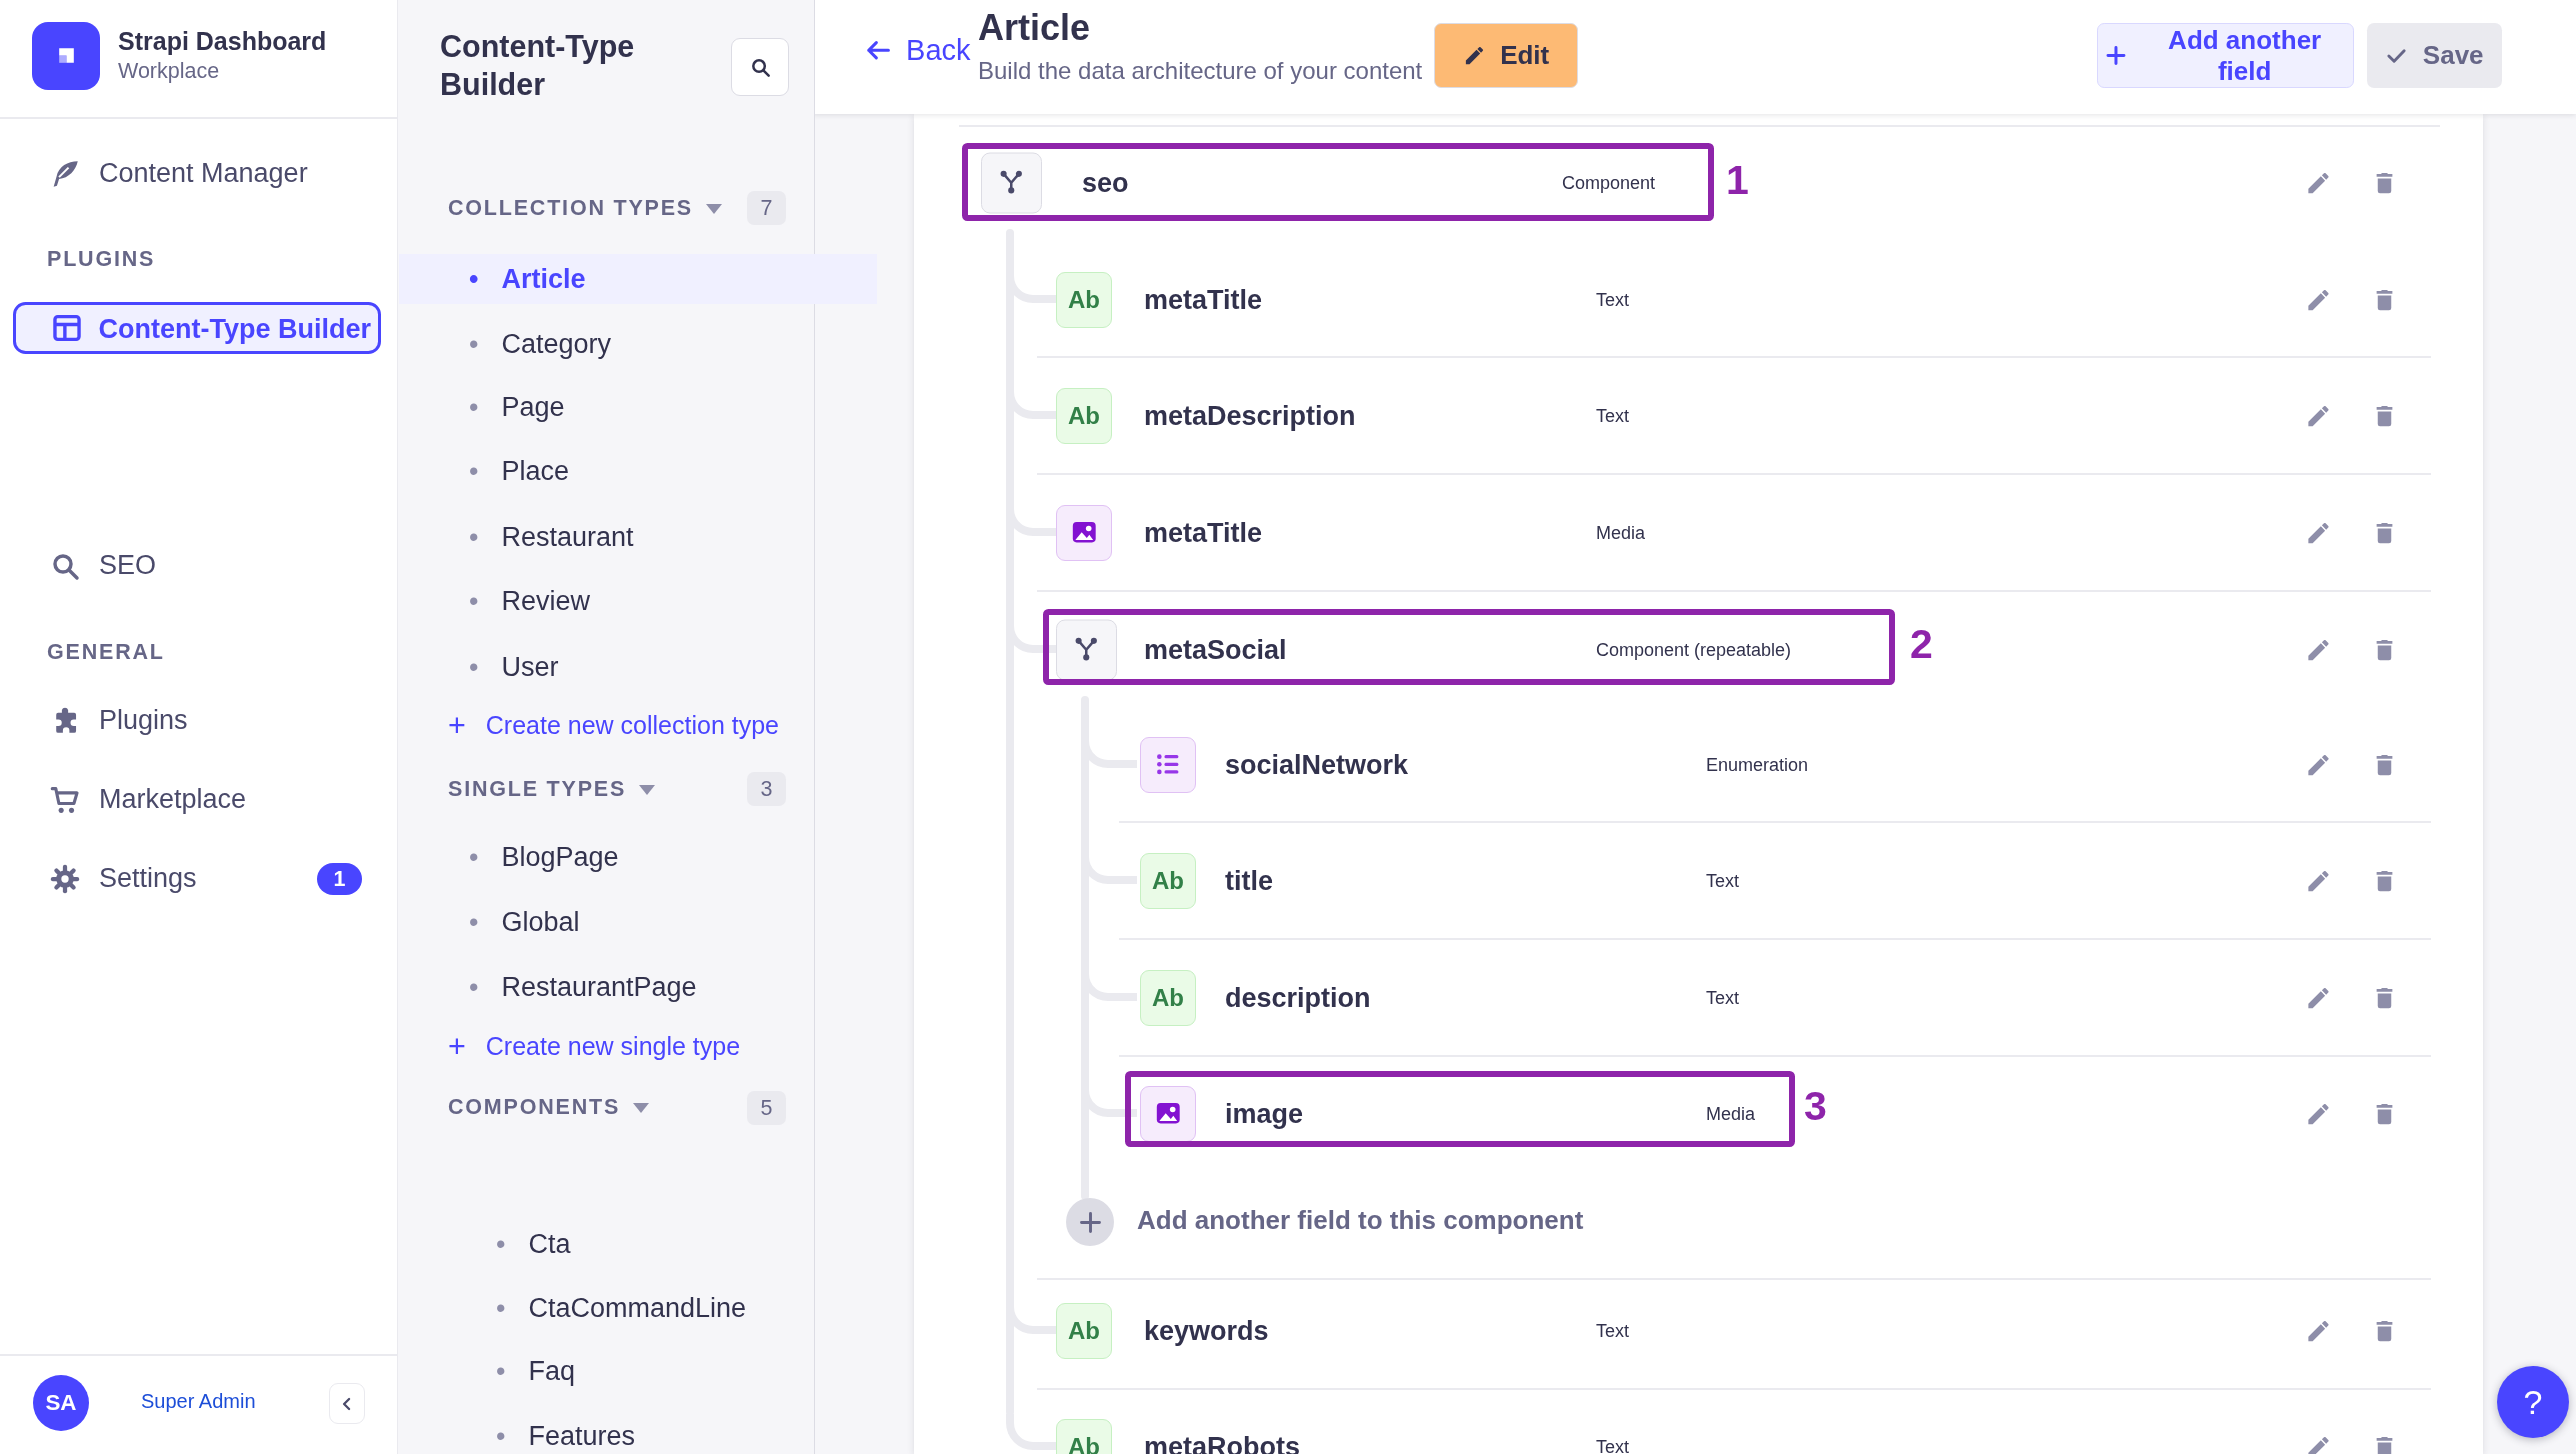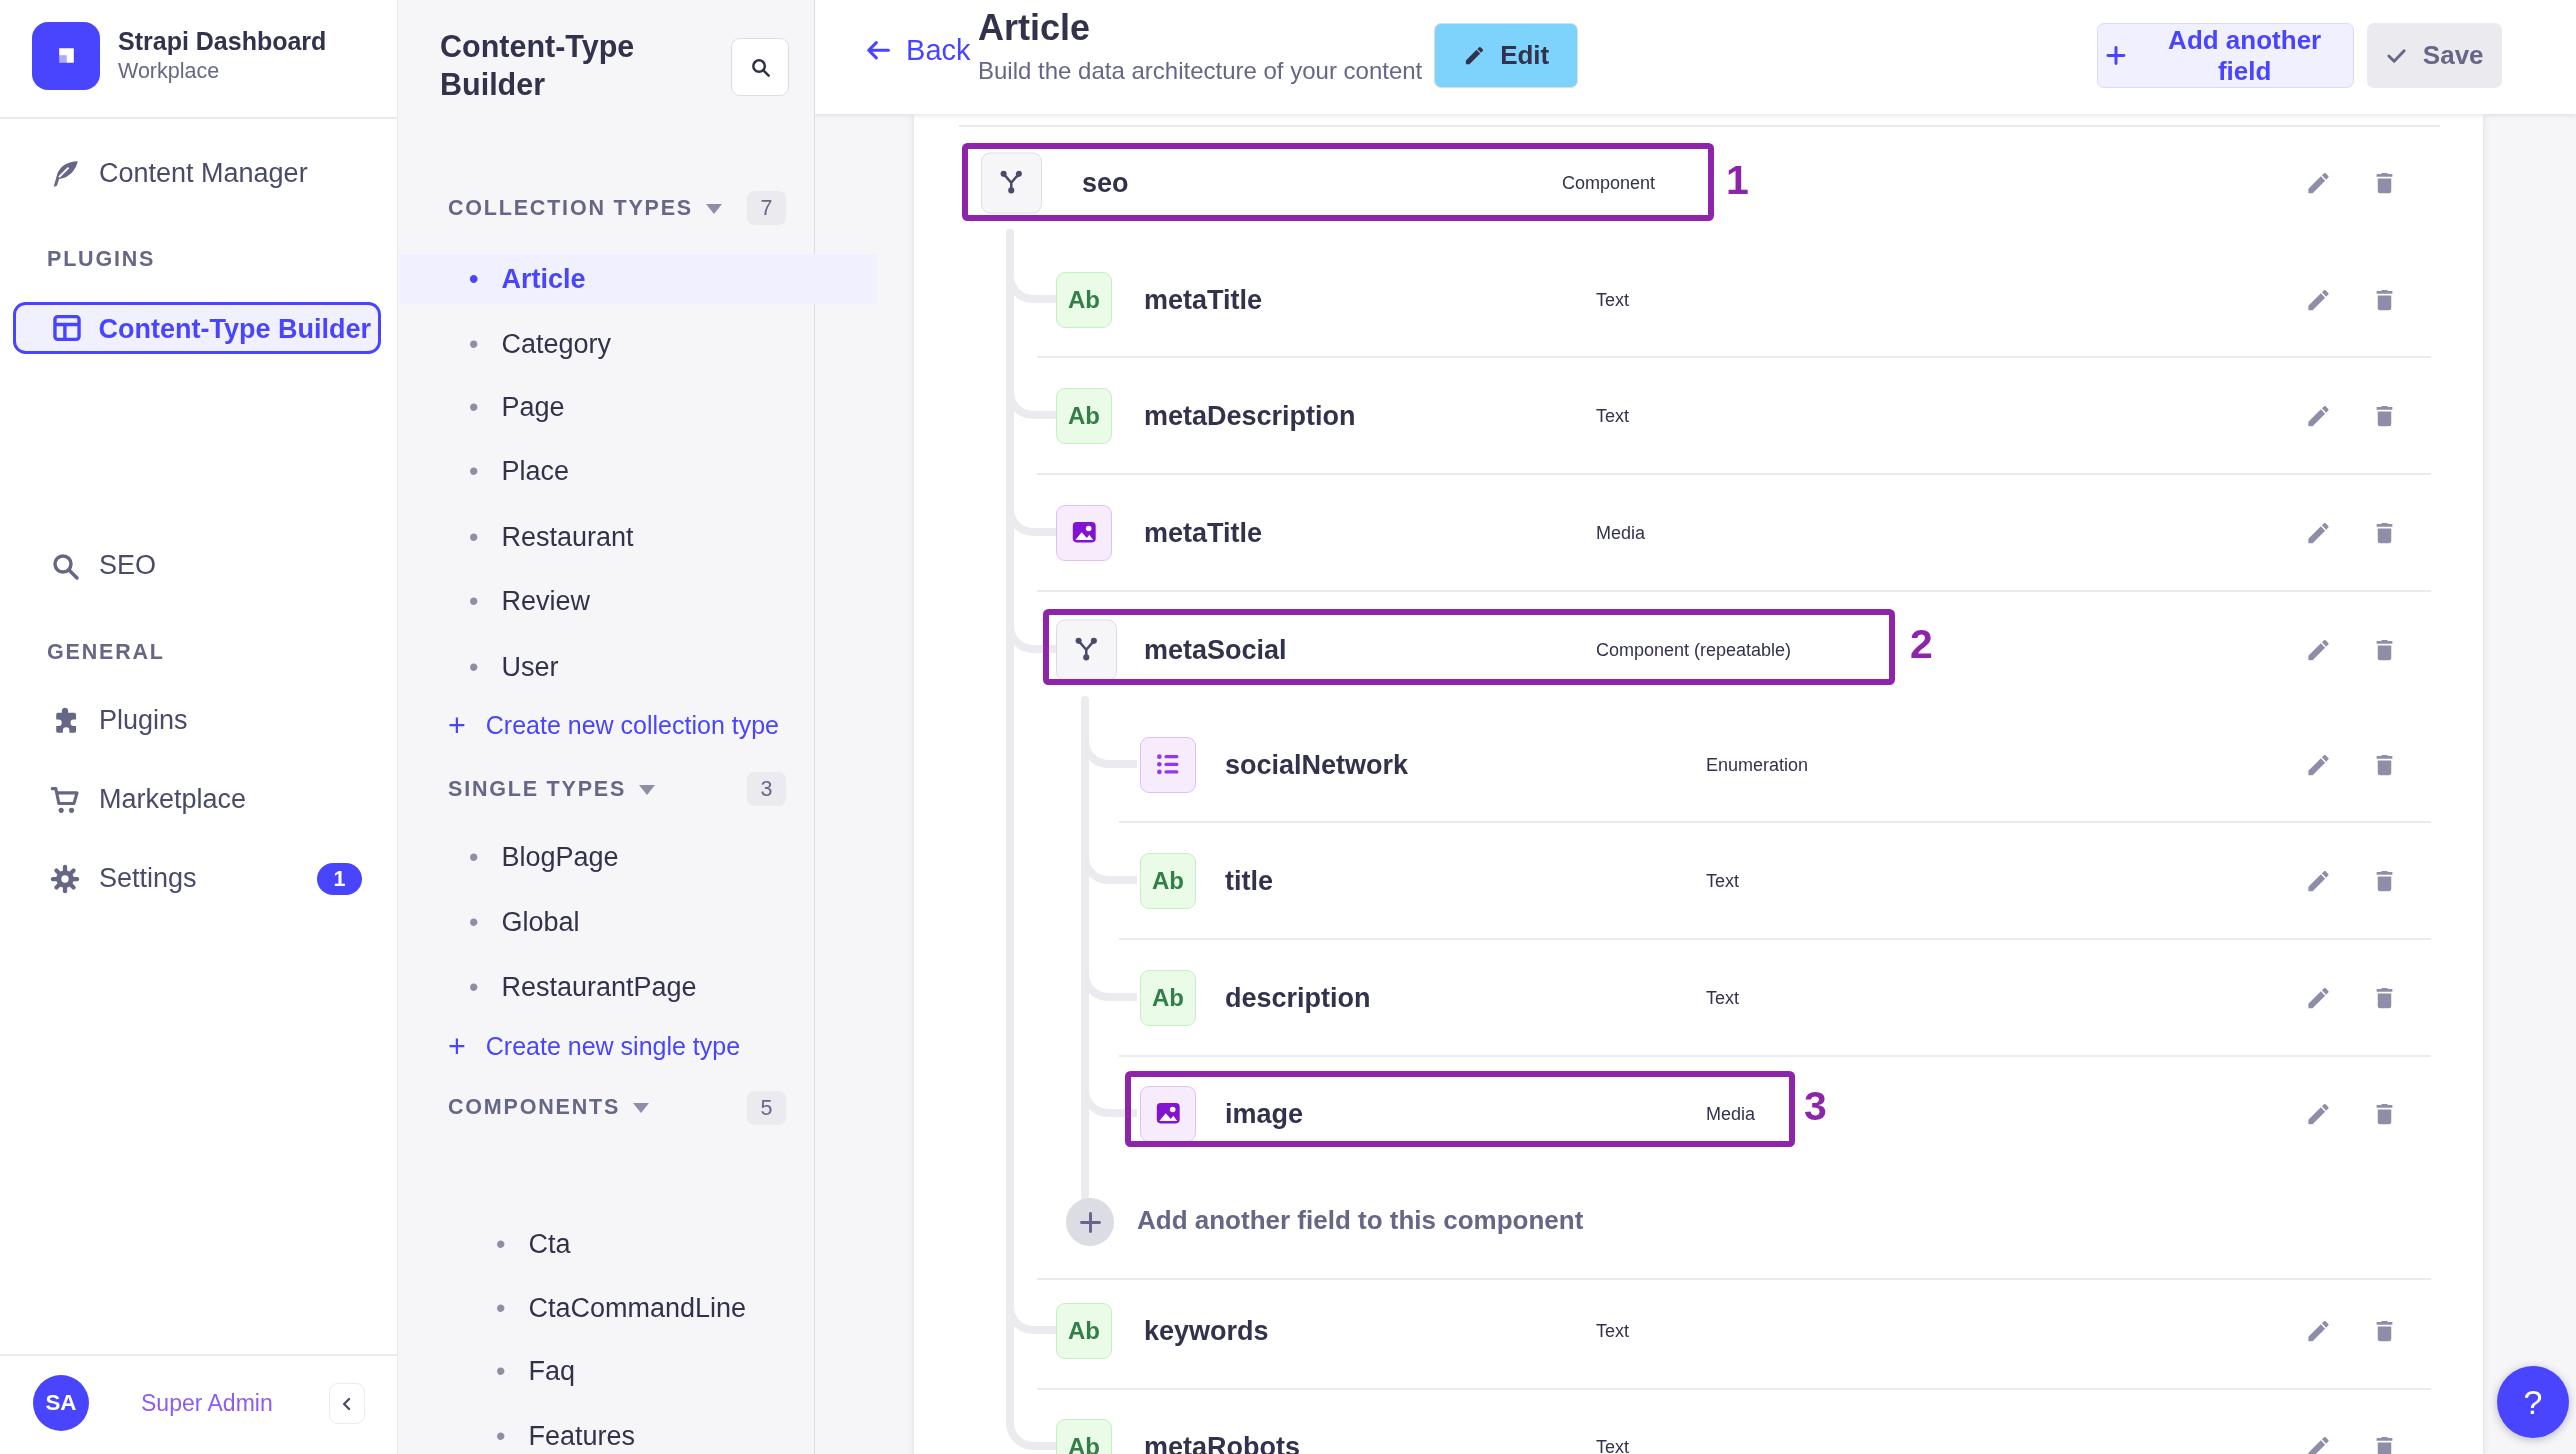--- a/index.html
+++ b/index.html
@@ -13,21 +13,21 @@
   .s1-divider{position:absolute;left:0;width:397px;height:1.8px;background:#eaeaef;}
   .s1item{position:absolute;left:0;width:397px;height:57px;display:flex;align-items:center;cursor:pointer;}
   .s1item .ic{position:absolute;left:47px;width:36px;height:36px;display:flex;align-items:center;justify-content:center;}
   .s1item .lbl{position:absolute;left:99px;font-size:27px;color:#4a4a6a;}
   .s1section{position:absolute;left:47px;font-size:21.5px;font-weight:bold;letter-spacing:1.8px;color:#666687;}
   #ctb-active{position:absolute;left:12.6px;top:302px;width:368px;height:52px;border:3.6px solid #4945ff;border-radius:12.6px;background:#f0f0ff;box-sizing:border-box;cursor:pointer;}
   #ctb-active .ic{position:absolute;left:34px;top:6.3px;}
   #ctb-active .lbl{position:absolute;left:83px;top:9px;font-size:27px;font-weight:bold;color:#4945ff;}
   .badge-pill{position:absolute;left:317px;width:45px;height:32px;border-radius:16px;background:#4945ff;color:#fff;font-size:21.5px;font-weight:bold;display:flex;align-items:center;justify-content:center;}
   .avatar{position:absolute;left:33px;top:1375px;width:56px;height:56px;border-radius:50%;background:#4945ff;color:#fff;font-size:22.4px;font-weight:bold;display:flex;align-items:center;justify-content:center;}
-  .username{position:absolute;left:141px;top:1390px;font-size:23px;color:#8b5cf6;}
+  .username{position:absolute;left:141px;top:1390px;font-size:20px;color:#1d4ed8;}
   .collapse-btn{position:absolute;left:329px;top:1383px;width:34px;height:39px;border:1.8px solid #eaeaef;border-radius:9px;background:#fff;display:flex;align-items:center;justify-content:center;cursor:pointer;}
 
   
   #sidebar2{position:absolute;left:399px;top:0;width:415px;height:1454px;background:#f6f6f9;border-right:1.8px solid #dcdce4;z-index:9;}
   .sn-title{position:absolute;left:41px;top:27px;width:287px;font-size:30.5px;font-weight:bold;color:#32324d;line-height:1.25;}
   .sn-search{position:absolute;left:332px;top:38px;width:56px;height:56px;background:#fff;border:1.8px solid #dcdce4;border-radius:9px;display:flex;align-items:center;justify-content:center;cursor:pointer;}
   .sn-section{position:absolute;left:49px;height:29px;display:flex;align-items:center;font-size:21.5px;font-weight:bold;letter-spacing:1.8px;color:#666687;cursor:pointer;}
   .tri{width:0;height:0;border-left:8px solid transparent;border-right:8px solid transparent;border-top:10px solid #8e8ea9;margin-left:12.6px;}
   .sn-badge{position:absolute;left:348px;width:39px;height:34px;border-radius:7.2px;background:#eaeaef;color:#666687;font-size:21.5px;display:flex;align-items:center;justify-content:center;}
   .snitem{position:absolute;left:0;width:408px;height:50px;display:flex;align-items:center;font-size:27px;color:#32324d;cursor:pointer;}
@@ -40,21 +40,21 @@
   .caret{width:0;height:0;border-left:10px solid transparent;border-right:10px solid transparent;border-top:11.7px solid #4a4a6a;margin-right:20px;}
 
   
   #main{position:absolute;left:813px;top:0;width:1763px;height:1454px;background:#f6f6f9;}
   #main-header{position:absolute;left:0;top:0;width:1763px;height:114px;background:#fff;box-shadow:0 1.8px 5.4px rgba(33,33,52,.12);z-index:3;}
   .back-link{position:absolute;left:50px;top:34px;display:flex;align-items:center;cursor:pointer;}
   .back-link span{font-size:29px;color:#4945ff;margin-left:12.6px;}
   .page-title{position:absolute;left:165px;top:7.2px;font-size:36px;font-weight:bold;color:#32324d;}
   .page-subtitle{position:absolute;left:165px;top:57px;font-size:24px;color:#666687;}
   .btn{position:absolute;top:23px;height:65px;border-radius:7.2px;display:flex;align-items:center;justify-content:center;font-size:26px;font-weight:bold;cursor:pointer;box-sizing:border-box;border:none;}
-  #edit-btn{left:621px;width:144px;background:#7dd3fc;border:1.8px solid #dcdce4;color:#32324d;}
+  #edit-btn{left:621px;width:144px;background:#fdba74;border:1.8px solid #dcdce4;color:#32324d;}
   #add-field-btn{left:1284px;width:257px;background:#f0f0ff;border:1.8px solid #d9d8ff;color:#4945ff;}
   #save-btn{left:1554px;width:135px;background:#eaeaef;color:#666687;}
   .btn svg{margin-right:14.4px;}
 
   #card{position:absolute;left:101px;top:114px;width:1569px;height:1340px;background:#fff;box-shadow:0 1.8px 7.2px rgba(33,33,52,.12);overflow:hidden;z-index:2;}
 
   .hdiv{position:absolute;height:1.8px;background:#eaeaef;}
   .vline{position:absolute;width:8px;background:#eaeaef;border-radius:4.5px;}
   .curve{position:absolute;border-left:8px solid #eaeaef;border-bottom:8px solid #eaeaef;border-bottom-left-radius:27px;box-sizing:border-box;}
 

